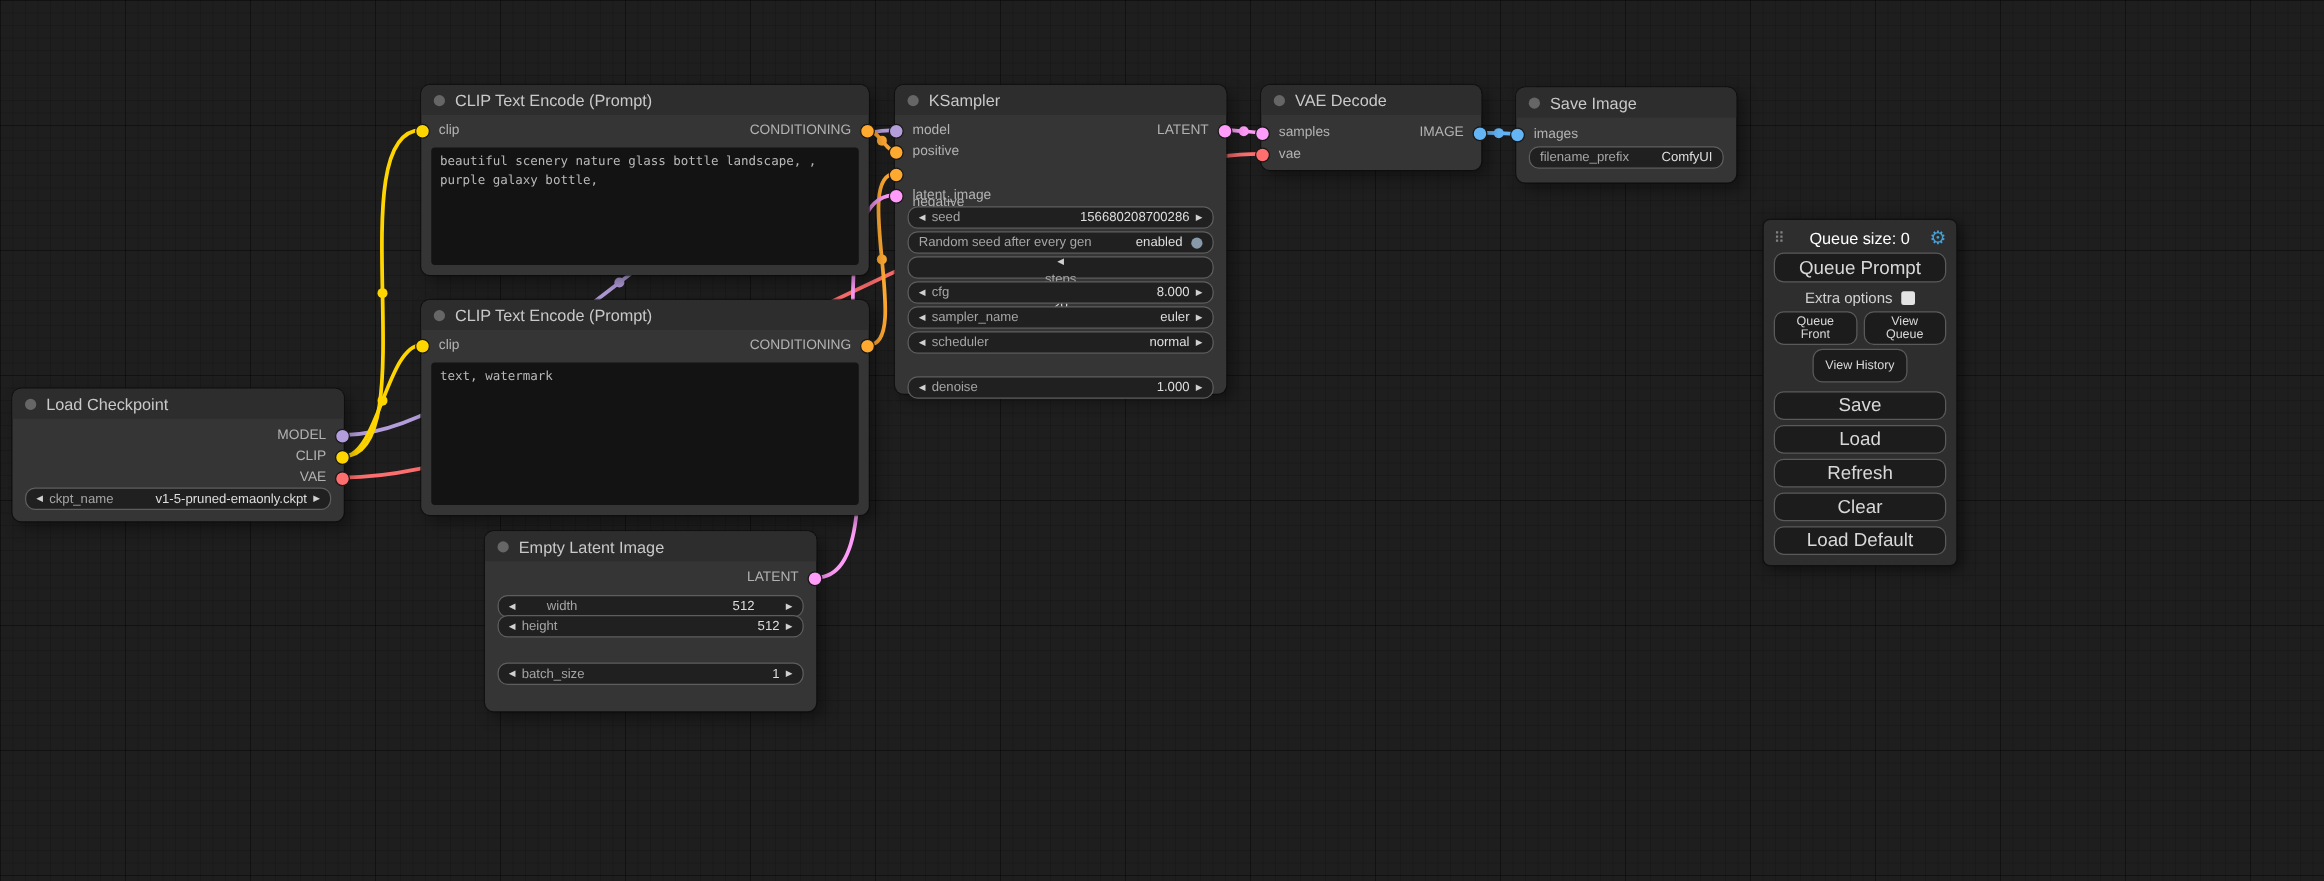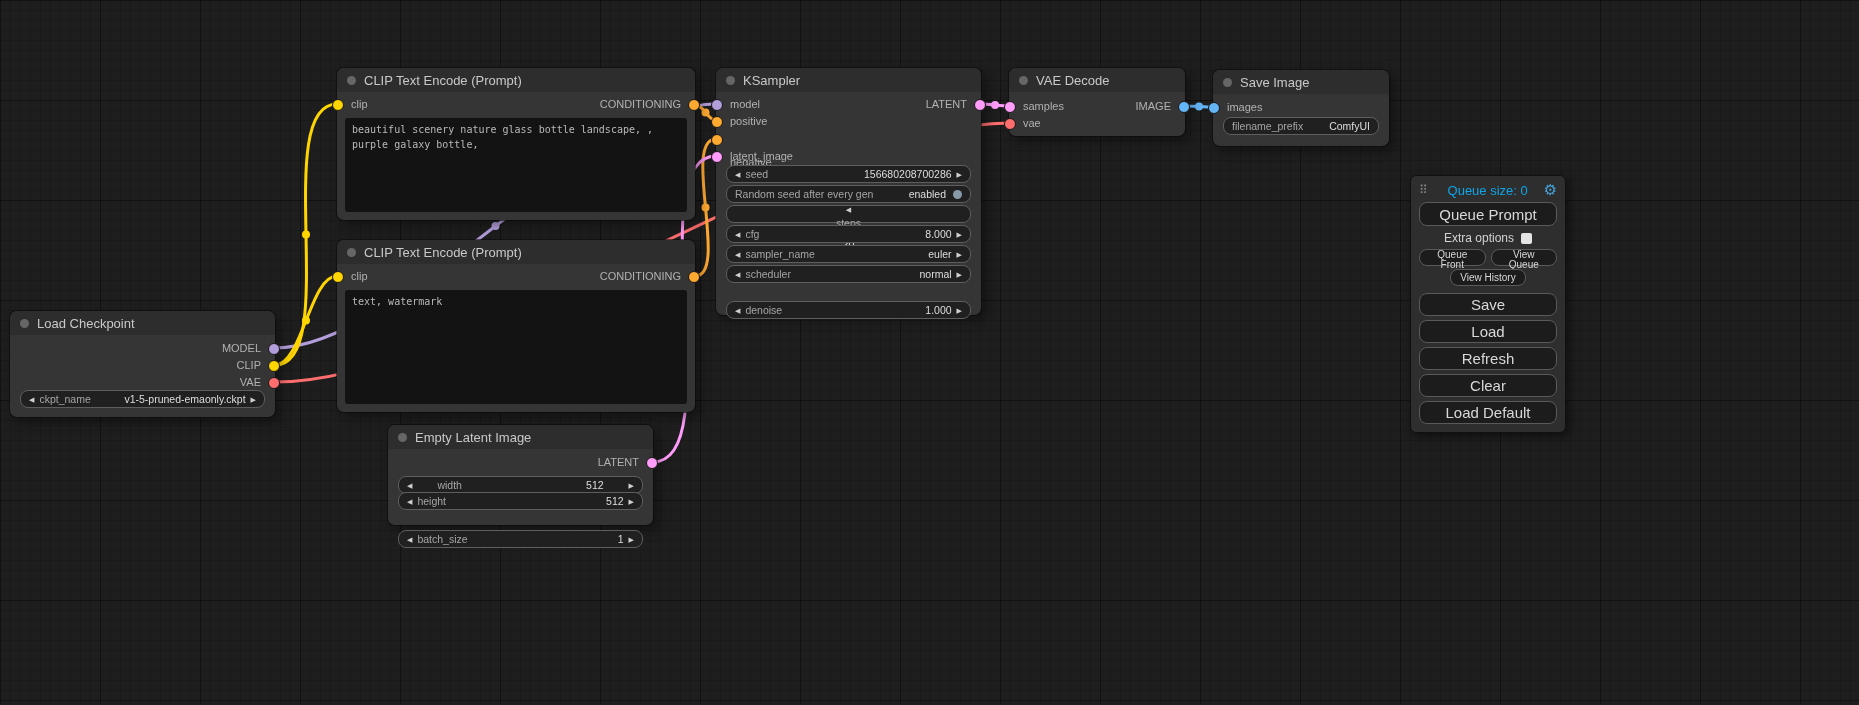--- a/index.html
+++ b/index.html
@@ -42,32 +42,32 @@
 
   .node-text{position:absolute;left:8px;width:calc(100% - 16px);background:#131313;color:#b9b9b9;
         border:0;border-radius:3px;font-family:"DejaVu Sans Mono",monospace;font-size:10px;
         line-height:1.45;padding:5px 7px;resize:none;outline:none;overflow:hidden;box-sizing:border-box;}
 
   .queue-panel{position:absolute;left:1410px;top:175px;width:156px;z-index:4;background:#2e2e2e;
         border:1px solid #101010;border-radius:6px;box-shadow:3px 3px 10px rgba(0,0,0,.5);
         padding:4px 8px 8px;display:flex;flex-direction:column;box-sizing:border-box;}
   .qp-header{display:flex;align-items:center;height:20px;margin-bottom:2px;}
   .drag-dots{color:#828282;font-size:12px;margin-right:4px;cursor:grab;}
-  .q-size{flex:1;text-align:center;font-size:13px;color:#0ea5e9;}
+  .q-size{flex:1;text-align:center;font-size:13px;color:#ffffff;}
   .gear-glyph{color:#45a1d8;font-size:15px;cursor:pointer;}
   .queue-panel button{font-family:inherit;background:#1c1c1c;border:1px solid #5a5a5a;color:#d8d8d8;
         border-radius:8px;cursor:pointer;display:block;}
   .qp-big{width:100%;height:24px;font-size:15px;margin-bottom:4px;}
   .qp-extra{display:flex;align-items:center;justify-content:center;gap:7px;font-size:12px;
         color:#d2d2d2;height:16px;margin-bottom:3px;}
   .checkbox{width:11px;height:11px;background:#e4e4e4;border-radius:2px;display:inline-block;cursor:pointer;}
   .qp-row{display:flex;gap:5px;margin-bottom:3px;}
   .qp-row.split .qp-small{flex:1;}
   .qp-row.center{justify-content:center;}
-  .qp-small{height:17px;font-size:10px;border-radius:9px;padding:0 9px;line-height:1;}
+  .qp-small{height:27px;font-size:10px;border-radius:9px;padding:0 9px;line-height:1;}
   .qp-btn{width:100%;height:23px;font-size:15px;margin-top:4px;}
 </style>
 </head>
 <body>
 
 <svg id="wires" width="1859" height="705">
     <path d="M 275 348 C 401.0002480156289 348, 589.9997519843711 104, 716 104" stroke="#B39DDB" stroke-width="3" fill="none" stroke-linecap="round"></path>
     <circle cx="495.5" cy="226" r="4" fill="#B39DDB"></circle>
     <path d="M 275 365 C 342.0657326807066 365, 269.9342673192934 104, 337 104" stroke="#FFD500" stroke-width="3" fill="none" stroke-linecap="round"></path>
     <circle cx="306" cy="234.5" r="4" fill="#FFD500"></circle>
@@ -121,21 +121,21 @@
       <div class="node-title">
         <span class="title-dot"></span>
         <span class="title-text">CLIP Text Encode (Prompt)</span>
       </div>
       <span class="port in" style="top: 31px; background: rgb(255, 213, 0);"></span>
       <span class="port-label in" style="top: 29px;">clip</span>
       <span class="port out" style="top: 31px; background: rgb(255, 169, 49);"></span>
       <span class="port-label out" style="top: 29px;">CONDITIONING</span>
       <textarea class="node-text" spellcheck="false" style="top: 50px; height: 114px;">text, watermark</textarea>
     </div>
-    <div class="node" style="left: 388px; top: 425px; width: 265px; height: 100px;">
+    <div class="node" style="left: 388px; top: 425px; width: 265px; height: 144px;">
       <div class="node-title">
         <span class="title-dot"></span>
         <span class="title-text">Empty Latent Image</span>
       </div>
       <span class="port out" style="top: 32px; background: rgb(255, 156, 249);"></span>
       <span class="port-label out" style="top: 30px;">LATENT</span>
       <div class="widget" style="top: 51px; gap: 25px;">
         <span class="warrow">◀</span>
         <span class="wlabel">width</span>
         <span class="wspacer"></span>

